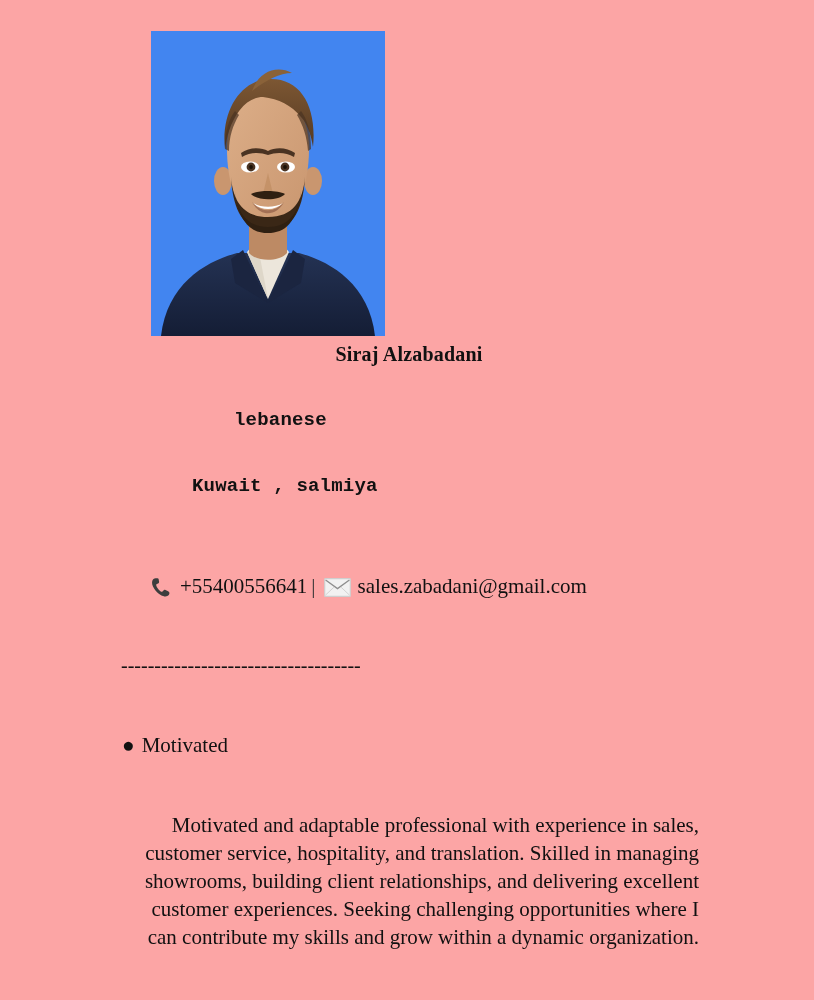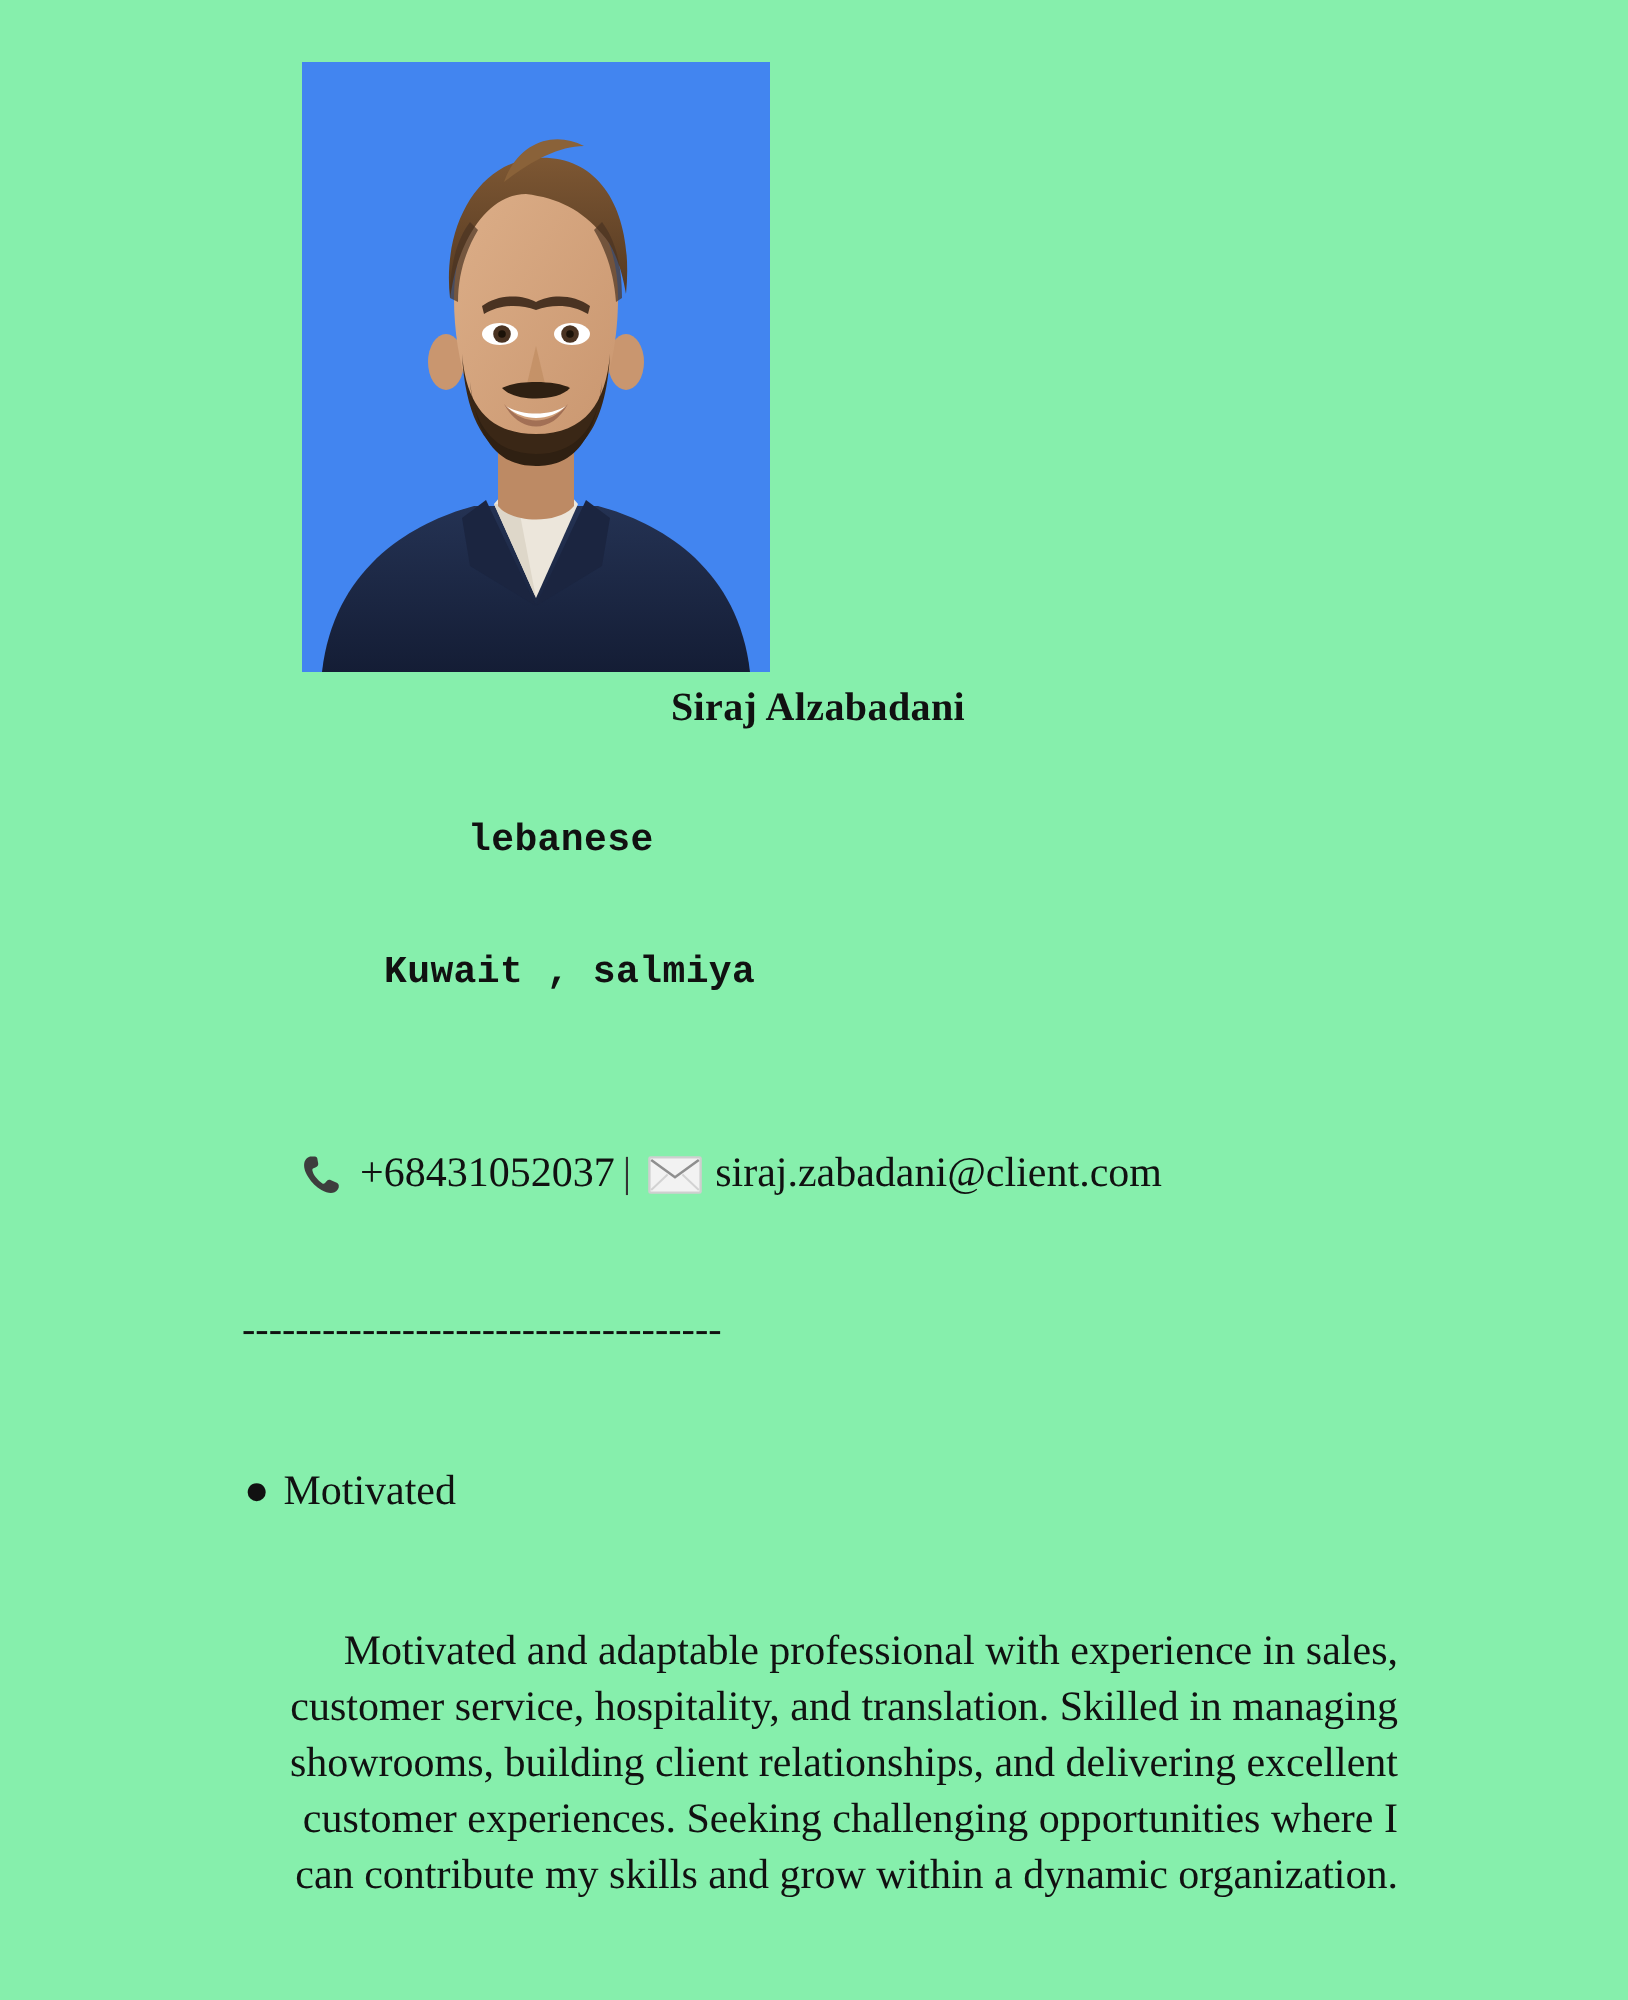--- a/index.html
+++ b/index.html
@@ -13,21 +13,21 @@
     position: relative;
     overflow: hidden;
     font-family: "Liberation Serif", "DejaVu Serif", serif;
     color: #111111;
     -webkit-font-smoothing: antialiased;
   }
 
   .page {
     position: absolute;
     inset: 0;
-    background: #86efac;
+    background: #fca5a5;
   }
 
   
   .photo-wrap {
     position: absolute;
     left: 151px;
     top: 31px;
     width: 234px;
     height: 305px;
     overflow: hidden;
@@ -227,30 +227,30 @@
   <div class="hdr-nationality">lebanese</div>
 
   <div class="hdr-location">Kuwait , salmiya</div>
 
   <div class="contact-line">
     <span class="icon-phone">
       <svg viewBox="0 0 26 24" aria-hidden="true">
         <path d="M5.6 2.2c-1.5 0-3 1.3-3.4 3-.5 2 .2 4.6 1.9 7.3 1.7 2.7 4 5 6.6 6.5 2.6 1.5 5 1.9 6.6 1.1 1.4-.7 2.3-2.2 2.1-3.4-.1-.6-.5-1-1.3-1.4l-2.6-1.2c-.8-.4-1.5-.3-2 .3l-1 1.1c-.4.4-.8.5-1.3.2-1-.5-2.2-1.6-3.2-2.9-1-1.3-1.6-2.6-1.8-3.6-.1-.5.1-.9.6-1.1l1.4-.6c.7-.3 1-.9.9-1.7l-.5-2.8C8.4 2.6 8.1 2.3 7.5 2.2h-1.9z" fill="#3d3d3d"></path>
       </svg>
     </span>
-    <span>+68431052037</span>
+    <span>+55400556641</span>
     <span class="contact-sep">|</span>
     <span class="icon-mail">
       <svg viewBox="0 0 27 19" aria-hidden="true">
         <rect x="0.7" y="0.7" width="25.6" height="17.6" rx="0.6" fill="#f2f2f2" stroke="#cfcfcf" stroke-width="1.2"></rect>
         <path d="M1.6 2 L13.5 10.6 L25.4 2" fill="none" stroke="#8f8f8f" stroke-width="1.3"></path>
         <path d="M1.6 17 L9.8 9.3 M25.4 17 L17.2 9.3" fill="none" stroke="#d2d2d2" stroke-width="1"></path>
       </svg>
     </span>
-    <span>siraj.zabadani@client.com</span>
+    <span>sales.zabadani@gmail.com</span>
   </div>
 
   <div class="divider">------------------------------------</div>
 
   <div class="section-heading">
     <span class="bullet">●</span>
     <span>Motivated</span>
   </div>
 
   <div class="objective-body">Motivated and adaptable professional with experience in sales, customer service, hospitality, and translation. Skilled in managing showrooms, building client relationships, and delivering excellent customer experiences. Seeking challenging opportunities where I can contribute my skills and grow within a dynamic organization.</div>

